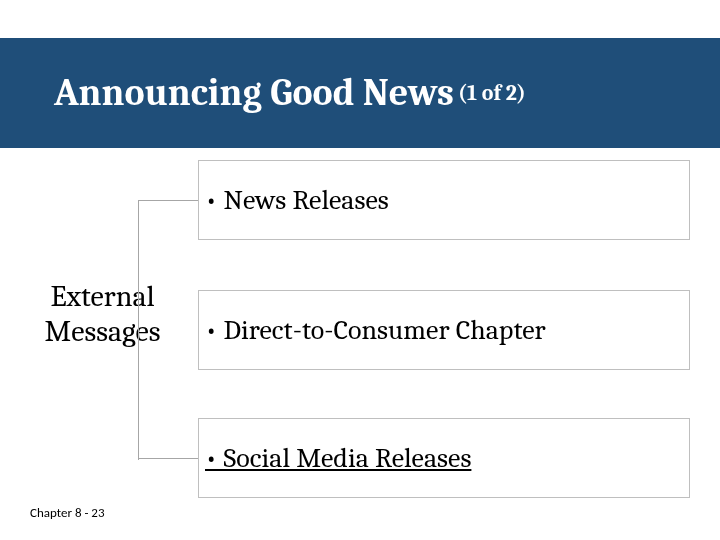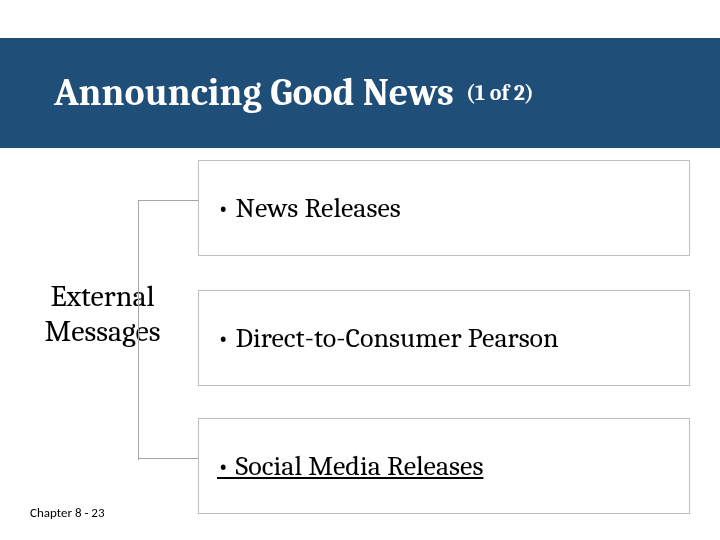--- a/index.html
+++ b/index.html
@@ -26,21 +26,21 @@
       color: #fff;
       font-size: 38px;
       font-weight: bold;
       font-family: Cambria, Georgia, serif;
     }
     .title-suffix {
       color: #fff;
       font-size: 22px;
       font-weight: bold;
       font-family: Cambria, Georgia, serif;
-      margin-left: 12px;
+      margin-left: 4px;
       vertical-align: baseline;
     }
     .diagram {
       position: absolute;
       top: 160px;
       left: 20px;
       right: 20px;
       bottom: 60px;
     }
     .left-label {
@@ -76,26 +76,26 @@
       width: 60px;
       height: 1px;
       background: #a6a6a6;
     }
     .ch-1 { top: 0; }
     .ch-3 { top: 258px; }
     .box {
       position: absolute;
       left: 178px;
       right: 10px;
-      height: 96px;
+      height: 80px;
       border: 1px solid #bfbfbf;
       background: #fff;
       display: flex;
       align-items: center;
-      padding-left: 18px;
+      padding-left: 6px;
       font-size: 28px;
       font-family: Cambria, Georgia, serif;
       color: #000;
     }
     .box-1 { top: 0; }
     .box-2 { top: 130px; }
     .box-3 { top: 258px; text-decoration: underline; }
     .footer {
       position: absolute;
       bottom: 20px;
@@ -125,21 +125,21 @@
   <div class="connector">
     <div class="connector-v"></div>
     <div class="connector-h ch-1"></div>
     <div class="connector-h ch-3"></div>
   </div>
 
   <div class="box box-1">
     <span>• News Releases</span>
   </div>
   <div class="box box-2">
-    <span>• Direct-to-Consumer Pearson</span>
+    <span>• Direct-to-Consumer Chapter</span>
   </div>
   <div class="box box-3">
     <span>• Social Media Releases</span>
   </div>
 </div>
 
 <div class="footer">
   <span>Chapter 8 - 23</span>
 </div>
 

